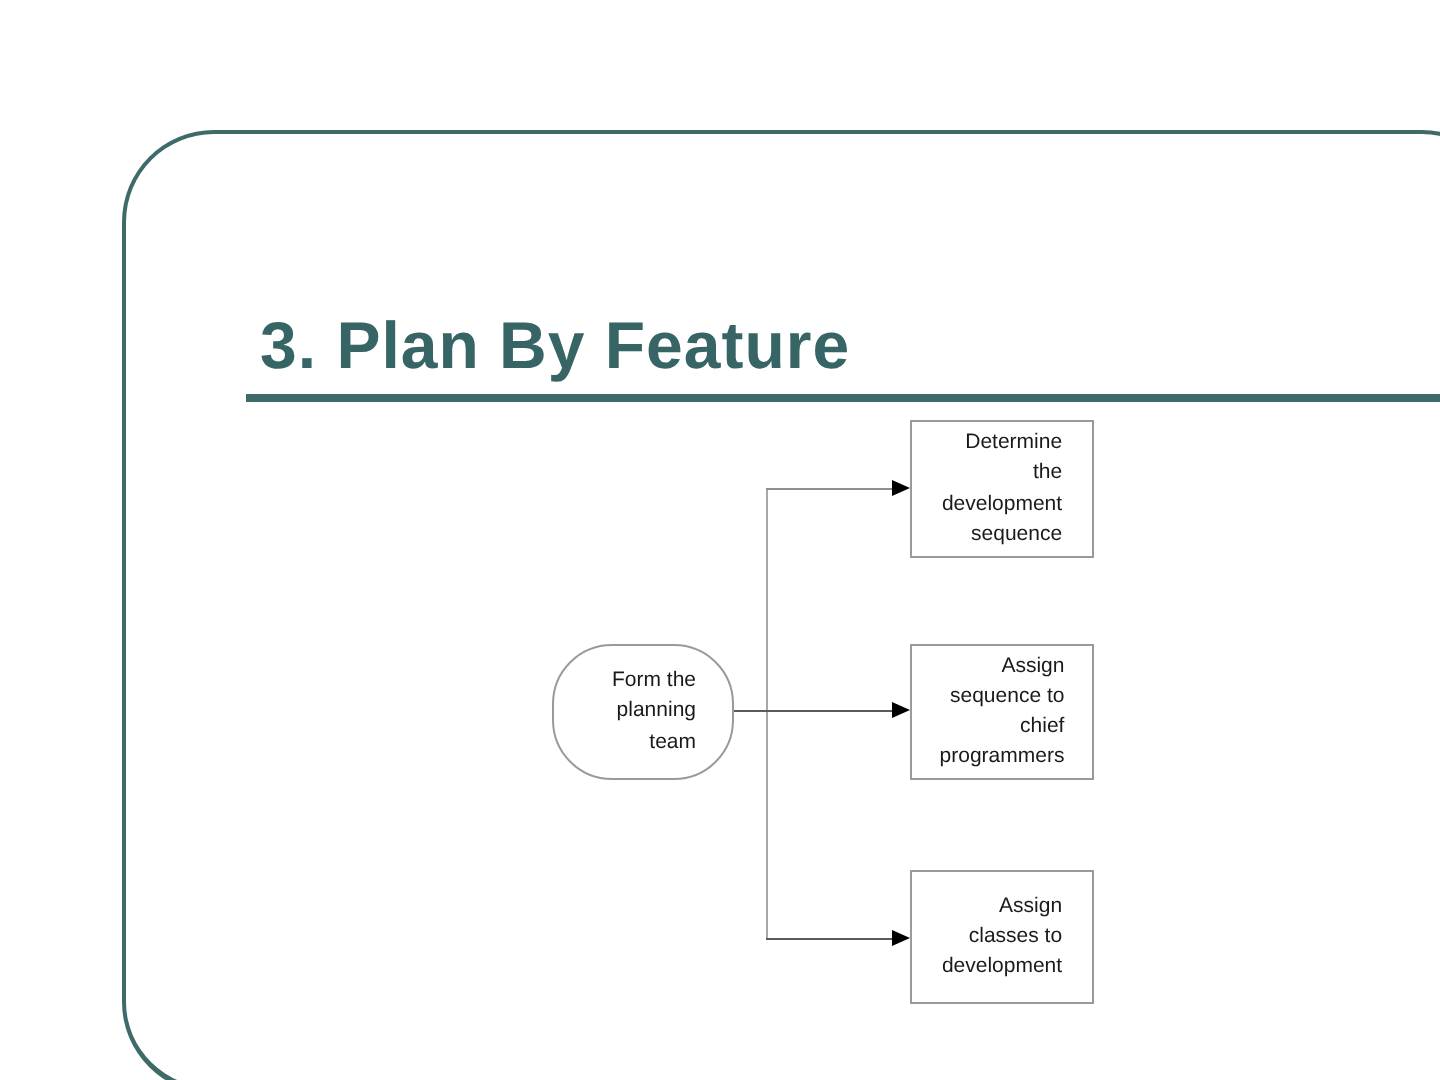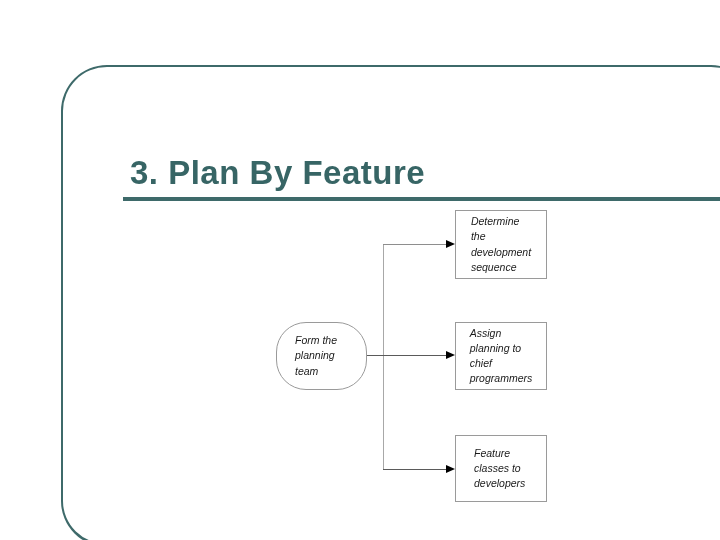--- a/index.html
+++ b/index.html
@@ -34,26 +34,25 @@
     width: 609px; height: 4px;
     background: #3e6a6a;
   }
   .flow-node {
     position: absolute;
     background: #ffffff;
     border: 1px solid #9a9a9a;
     display: flex;
     align-items: center;
     justify-content: center;
-    text-align: left;
+    text-align: right;
     font-size: 10.5px;
     line-height: 1.45;
     color: #1a1a1a;
     padding: 2px;
-    font-style: italic;
   }
   .node-determine { left: 407px; top: 162px; width: 92px; height: 69px; }
   .node-form      { left: 228px; top: 274px; width: 91px; height: 68px; border-radius: 30px; }
   .node-features  { left: 407px; top: 274px; width: 92px; height: 68px; }
   .node-classes   { left: 407px; top: 387px; width: 92px; height: 67px; }
 
   .connector { position: absolute; background: #6e6e6e; }
   .conn-vertical { left: 335px; top: 196px; width: 1px; height: 226px; background: #a8a8a8; }
   .conn-top      { left: 335px; top: 196px; width: 63px; height: 1px; background: #8e8e8e; }
   .conn-mid      { left: 319px; top: 307px; width: 79px; height: 1px; background: #5a5a5a; }
@@ -93,20 +92,20 @@
 
   <div class="flow-node node-determine">
     <span>Determine the development sequence</span>
   </div>
 
   <div class="flow-node node-form">
     <span>Form the planning team</span>
   </div>
 
   <div class="flow-node node-features">
-    <span>Assign planning to chief programmers</span>
+    <span>Assign sequence to chief programmers</span>
   </div>
 
   <div class="flow-node node-classes">
-    <span>Feature classes to developers</span>
+    <span>Assign classes to development</span>
   </div>
 
 </div>
 
 </body></html>

